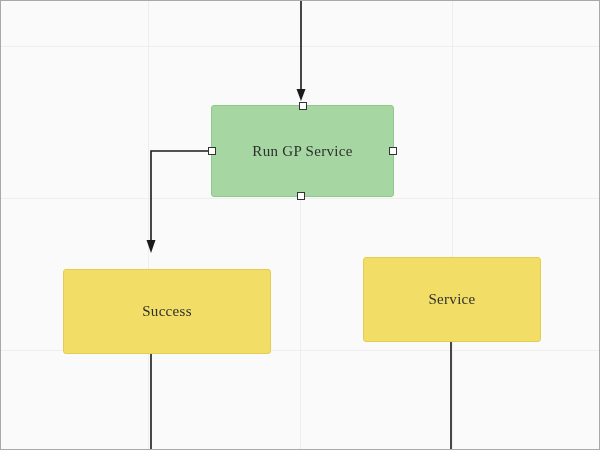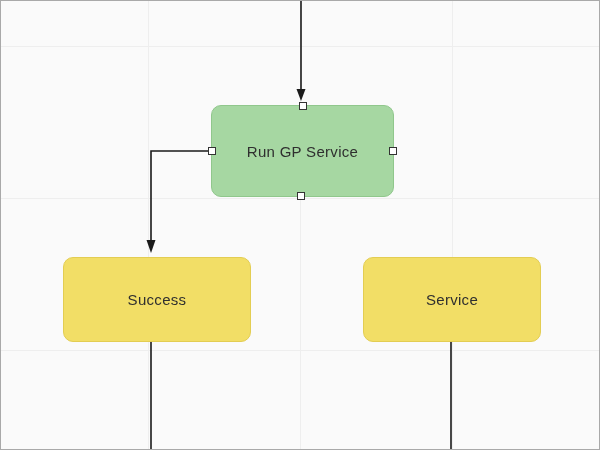--- a/index.html
+++ b/index.html
@@ -17,30 +17,31 @@
     overflow:hidden;
     font-family:"Liberation Sans", sans-serif;
   }
   .connector-layer{
     position:absolute;left:0;top:0;width:600px;height:450px;
   }
   .edge{stroke:#1a1a1a;stroke-width:1.6;fill:none;}
   .arrowhead{fill:#1a1a1a;stroke:none;}
   .node{
     position:absolute;
-    border-radius:10px;
+    border-radius:3px;
     border:1px solid transparent;
     display:flex;align-items:center;justify-content:center;
     font-size:15px;
     letter-spacing:0.3px;
     color:#2f2f2f;
     box-sizing:border-box;
+    font-family:Liberation Serif, serif;
   }
   .node-rungp{left:210px;top:104px;width:183px;height:92px;}
-  .node-success{left:62px;top:256px;width:188px;height:85px;}
+  .node-success{left:62px;top:268px;width:208px;height:85px;}
   .node-failure{left:362px;top:256px;width:178px;height:85px;}
   .handle{
     position:absolute;width:8px;height:8px;
     background:#ffffff;border:1px solid #333333;
     box-sizing:border-box;
   }
   .h-top{left:calc(50% - 4px);top:-4px;}
   .h-bottom{left:calc(50% - 6px);bottom:-4px;}
   .h-left{top:calc(50% - 4px);left:-4px;}
   .h-right{top:calc(50% - 4px);right:-4px;}

